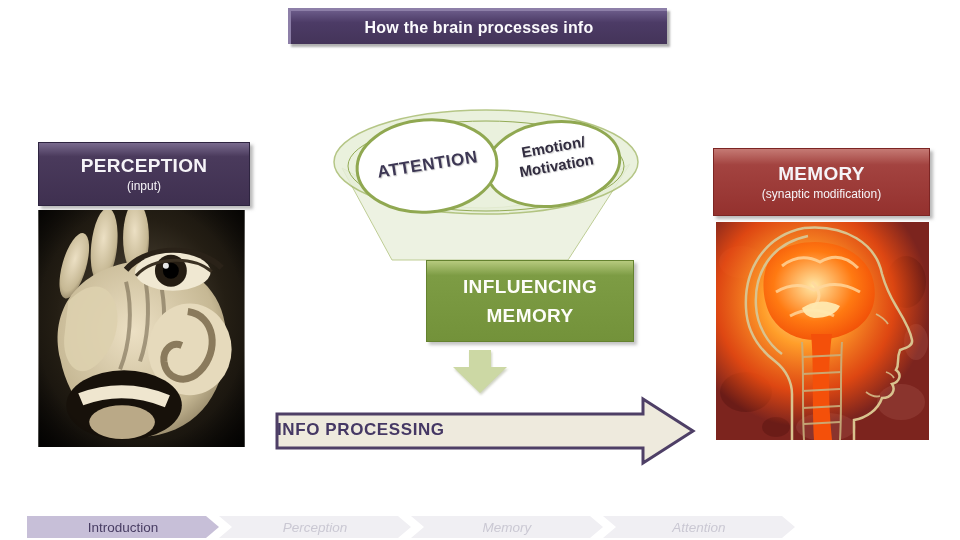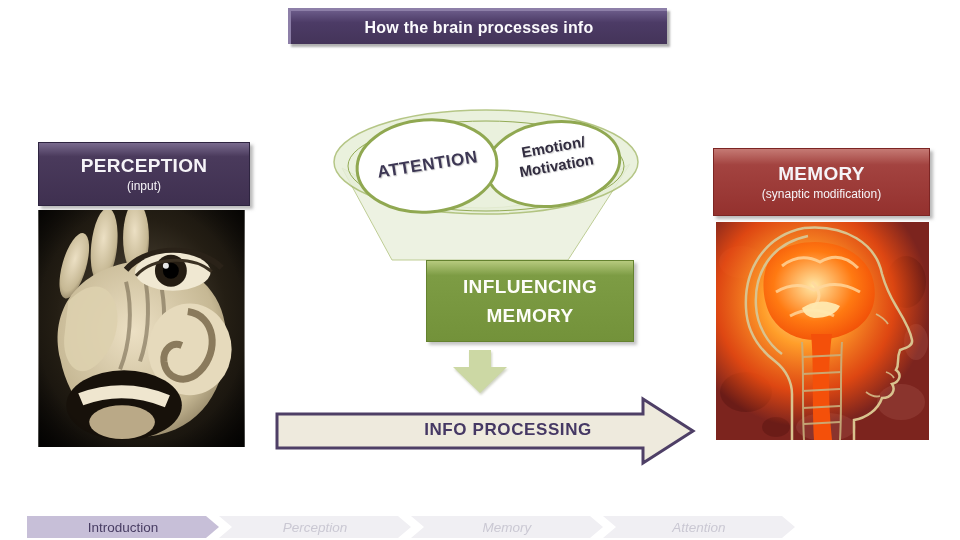--- a/index.html
+++ b/index.html
@@ -46,22 +46,22 @@
     display:flex;flex-direction:column;align-items:center;justify-content:center;
     background:linear-gradient(180deg,#b6ca7e 0%,#7d9c44 18%,#73923a 100%);
     border:1px solid #64822f;box-shadow:3px 3px 3px rgba(140,140,140,.5);
     color:#fdfdf8;font-size:19px;font-weight:700;letter-spacing:.4px;line-height:1.55;margin-left:48px;}
 
   .down-arrow-svg{position:absolute;left:452px;top:350px;width:56px;height:44px;
     filter:drop-shadow(1px 2px 1px rgba(120,130,90,.35));}
 
   
   .process-svg{position:absolute;left:275px;top:396px;width:422px;height:70px;}
-  .process-label{position:absolute;left:277px;top:420px;width:366px;text-align:center;
-    font-size:17px;font-weight:700;color:#453864;letter-spacing:.6px;padding-left:48px;}
+  .process-label{position:absolute;left:277px;top:420px;width:366px;text-align:left;
+    font-size:17px;font-weight:700;color:#453864;letter-spacing:.6px;}
 
   
   .nav{position:absolute;left:0;top:516px;width:960px;height:22px;display:flex;padding-left:27px;}
   .nav-item{flex:0 0 192px;display:flex;align-items:center;justify-content:center;
     font-size:13.5px;cursor:pointer;}
   .nav-item.active{background:#c7bfd8;color:#483d63;
     clip-path:polygon(0 0,calc(100% - 13px) 0,100% 50%,calc(100% - 13px) 100%,0 100%);}
   .nav-item.inactive{background:#f0eff3;color:#cac8d3;font-style:italic;
     clip-path:polygon(0 0,calc(100% - 13px) 0,100% 50%,calc(100% - 13px) 100%,0 100%,13px 50%);}
 </style>

